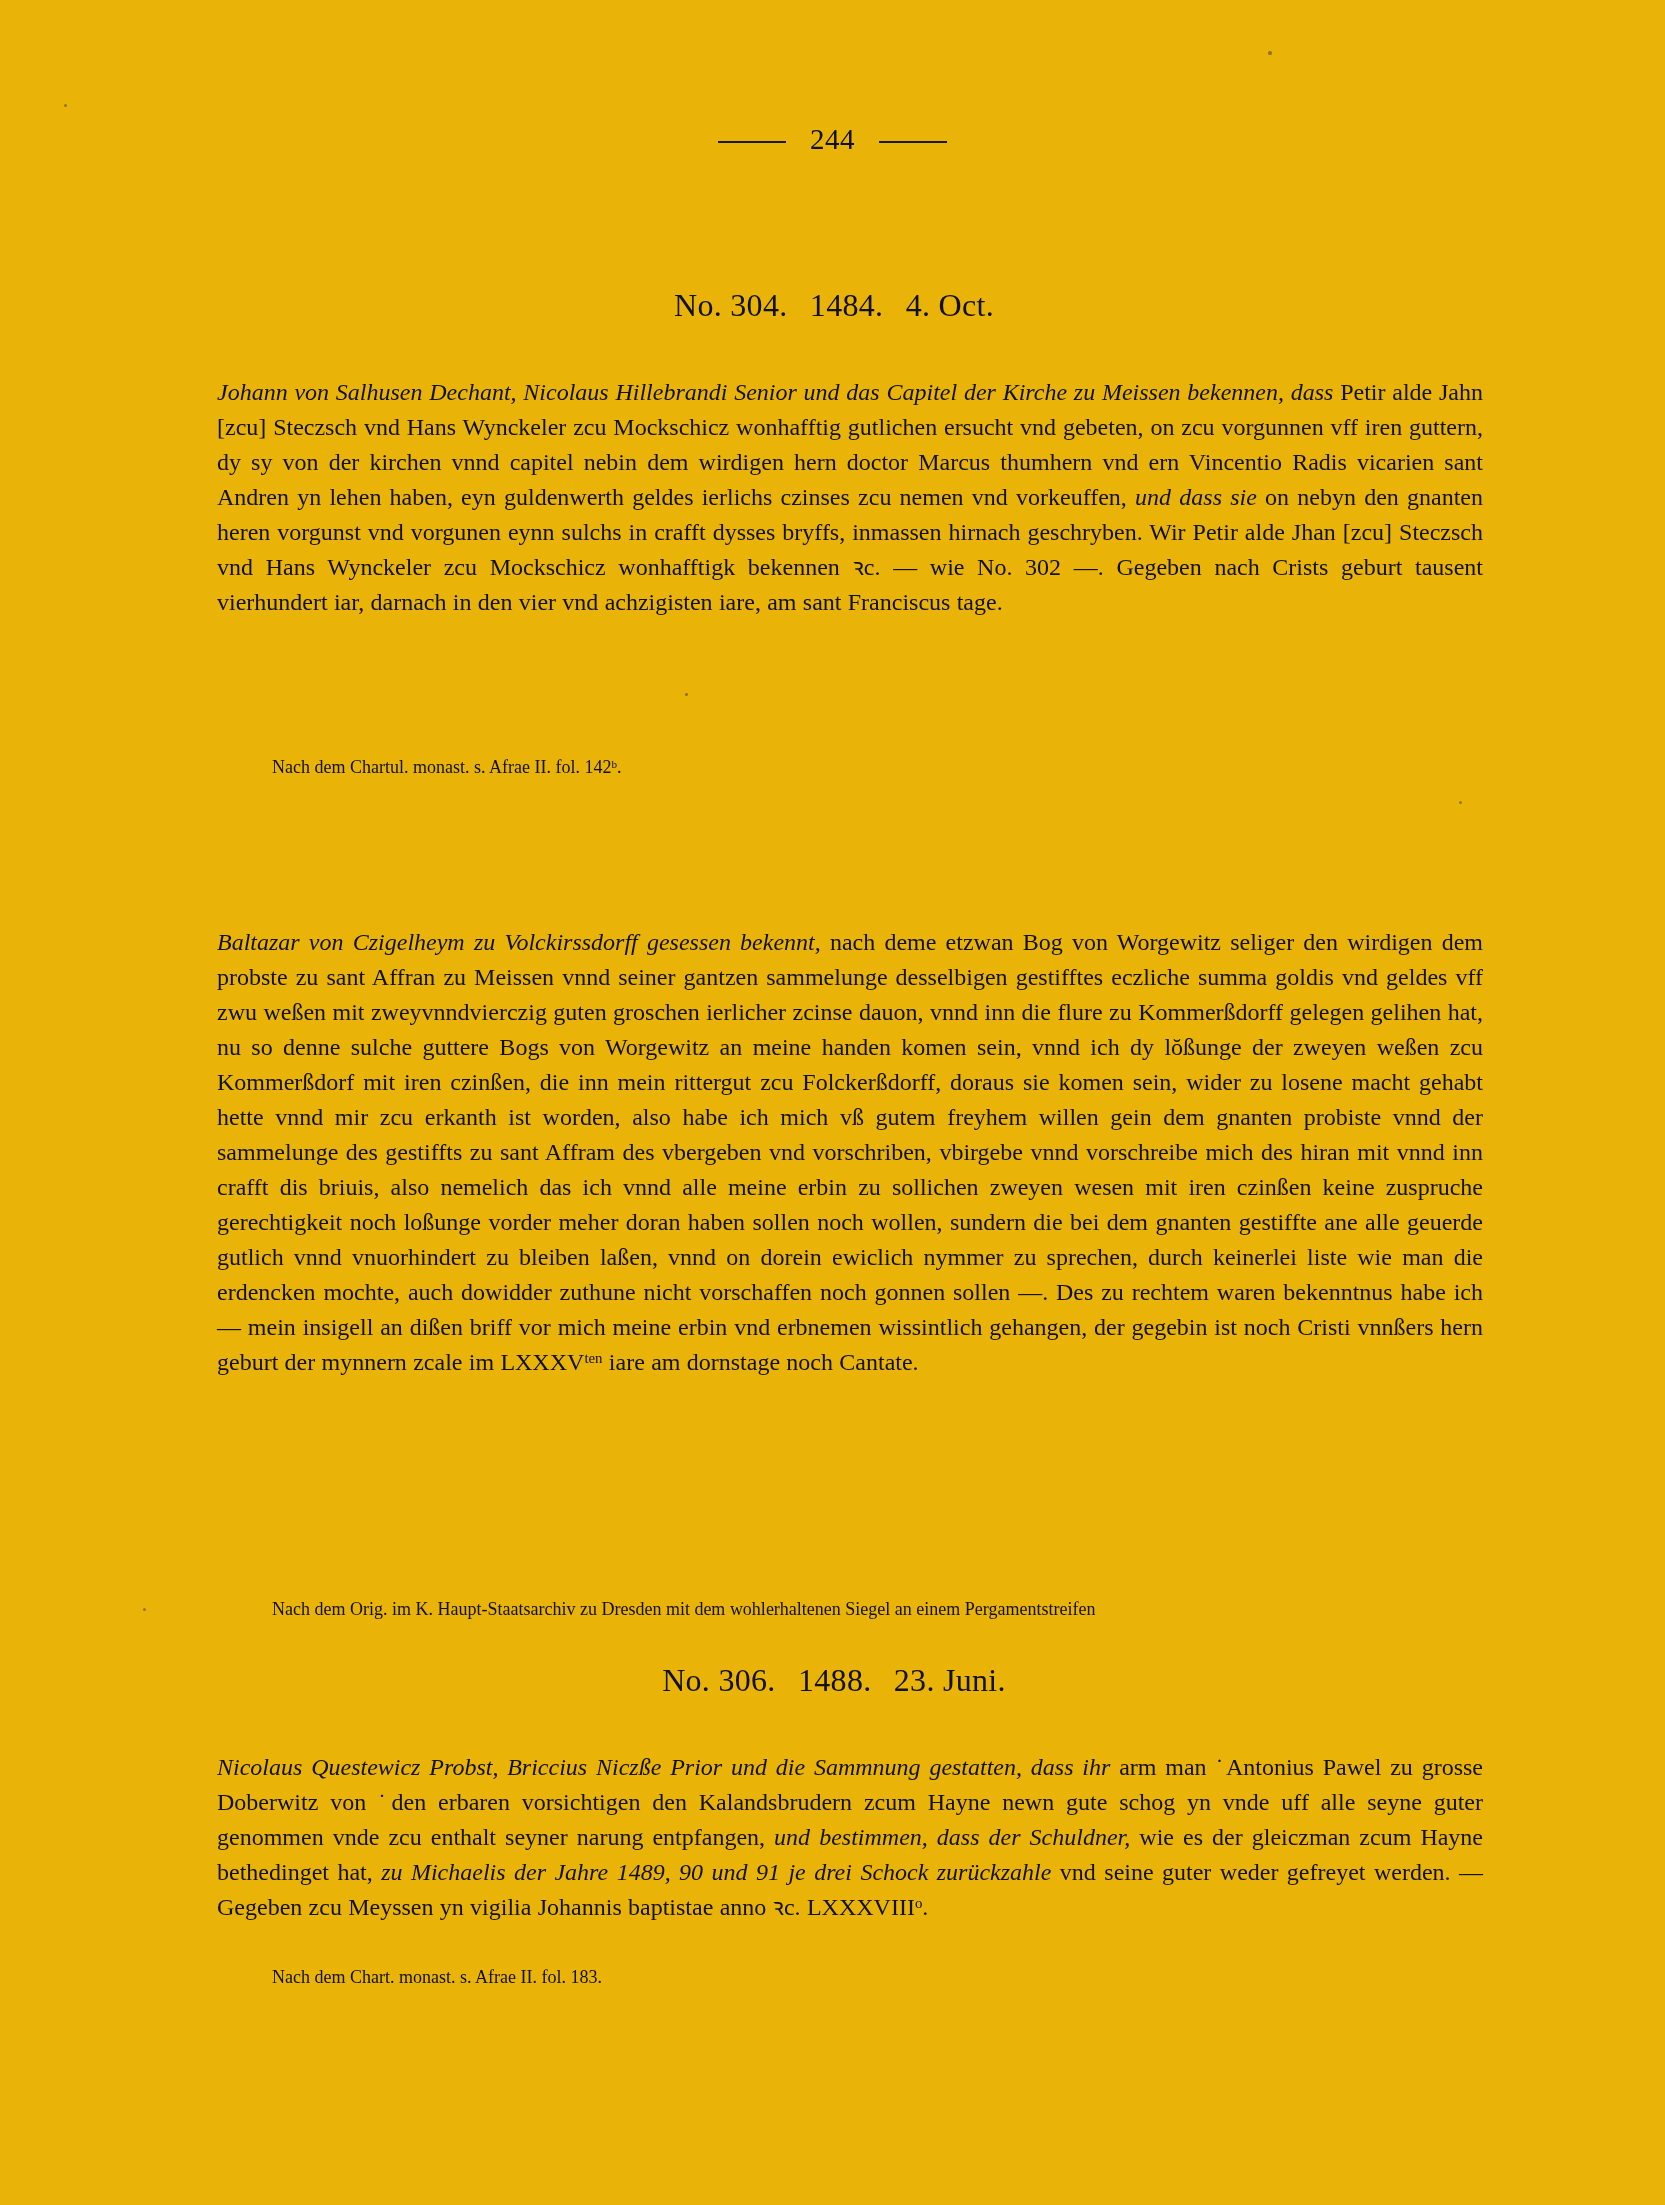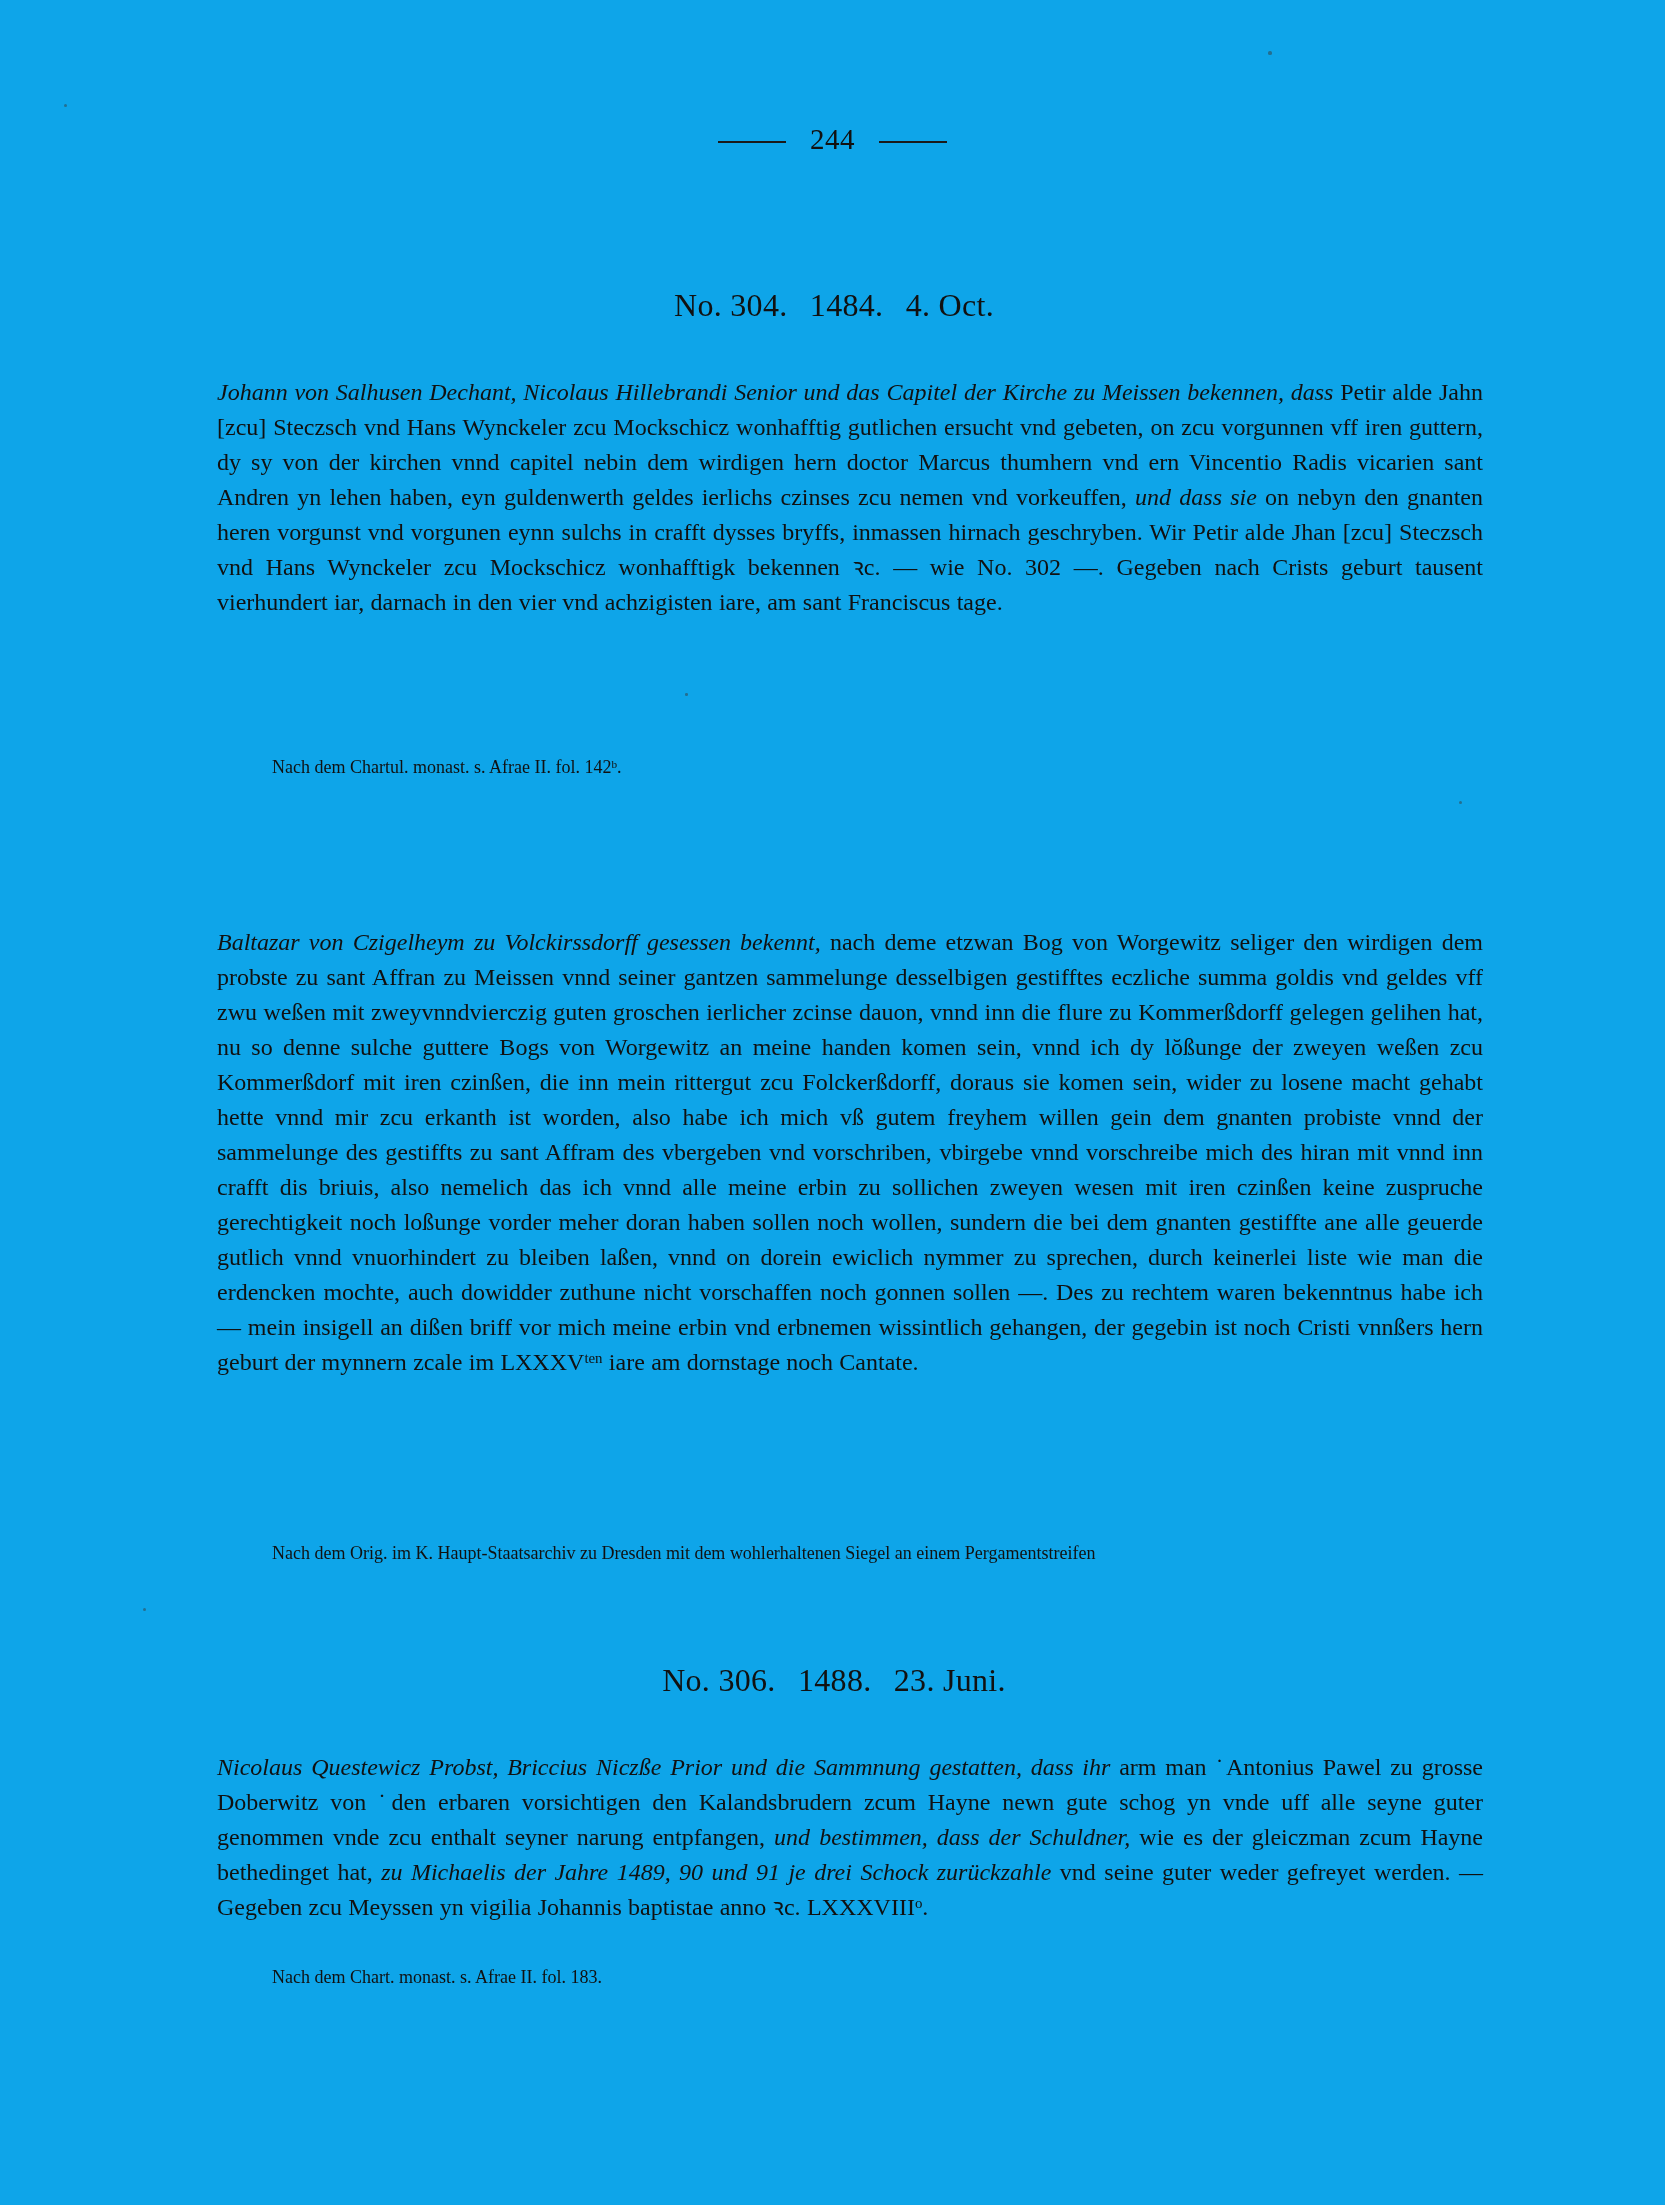--- a/index.html
+++ b/index.html
@@ -14,21 +14,21 @@
     font-family: "Liberation Serif", "DejaVu Serif", serif;
     color: #111111;
     overflow: hidden;
   }
 
   .page {
     position: absolute;
     top: 0; left: 0;
     width: 1665px;
     height: 2205px;
-    background: #0ea5e9;
+    background: #eab308;
   }
 
   
   .running-head {
     position: absolute;
     top: 123px;
     left: 0;
     width: 1665px;
     text-align: center;
     font-size: 28px;
@@ -89,21 +89,21 @@
     line-height: 0;
   }
 
   
   #doc-304-heading { top: 287px; }
   #doc-304-body    { top: 359px; }
   #doc-304-source  { top: 742px; }
 
   #doc-305-heading { top: 838px; }
   #doc-305-body    { top: 909px; }
-  #doc-305-source  { top: 1528px; }
+  #doc-305-source  { top: 1584px; }
 
   #doc-306-heading { top: 1662px; }
   #doc-306-body    { top: 1734px; }
   #doc-306-source  { top: 1952px; }
 
   
   .speck {
     position: absolute;
     background: #3a3a3a;
     border-radius: 50%;

